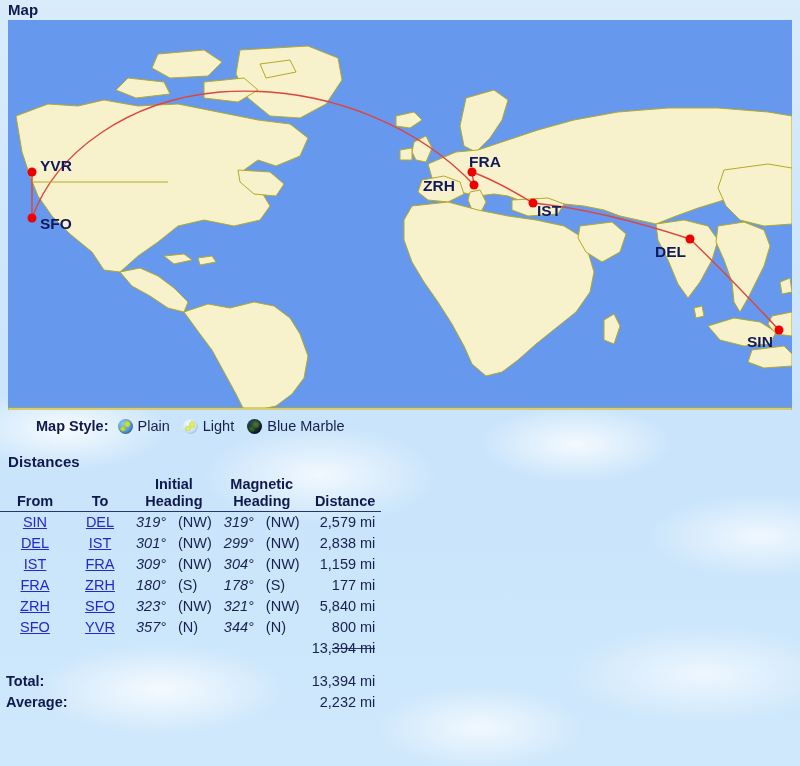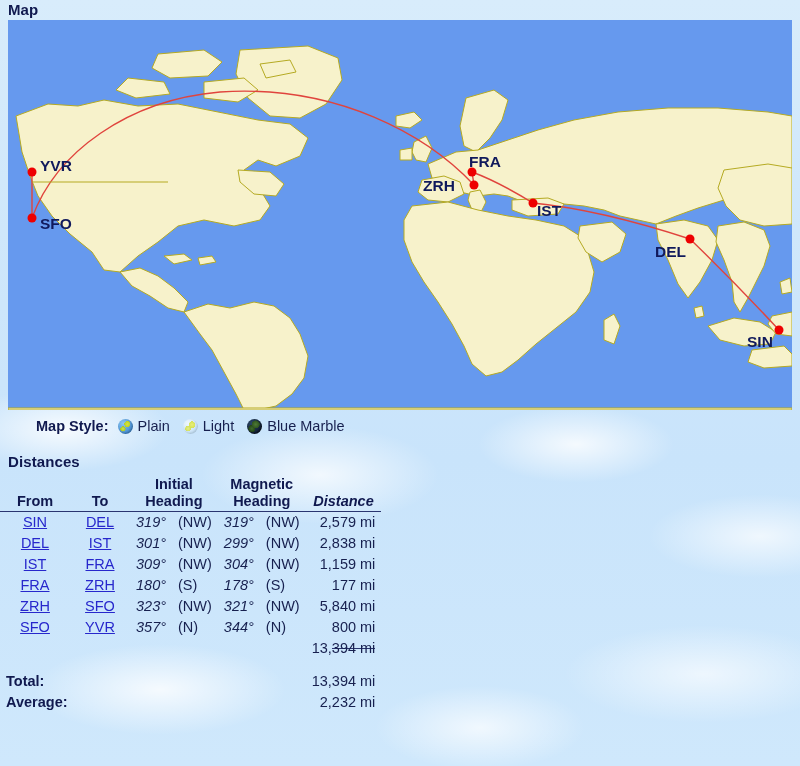--- a/index.html
+++ b/index.html
@@ -129,21 +129,21 @@
     color: #10194f;
     padding: 0 6px 1px 6px;
     vertical-align: bottom;
     line-height: 17px;
     border-bottom: 1px solid #2a3570;
   }
   #distances-table th.c-from { text-align: center; width: 58px; }
   #distances-table th.c-to   { text-align: center; width: 48px; }
   #distances-table th.c-ih   { text-align: center; }
   #distances-table th.c-mh   { text-align: center; }
-  #distances-table th.c-dist { text-align: center; font-style: italic; }
+  #distances-table th.c-dist { text-align: right; }
 
   #distances-table td {
     padding: 1px 6px 1px 6px;
     line-height: 19px;
     white-space: nowrap;
   }
   td.seg-note {
     text-align: left;
     padding-left: 4px;
     color: #17204f;

